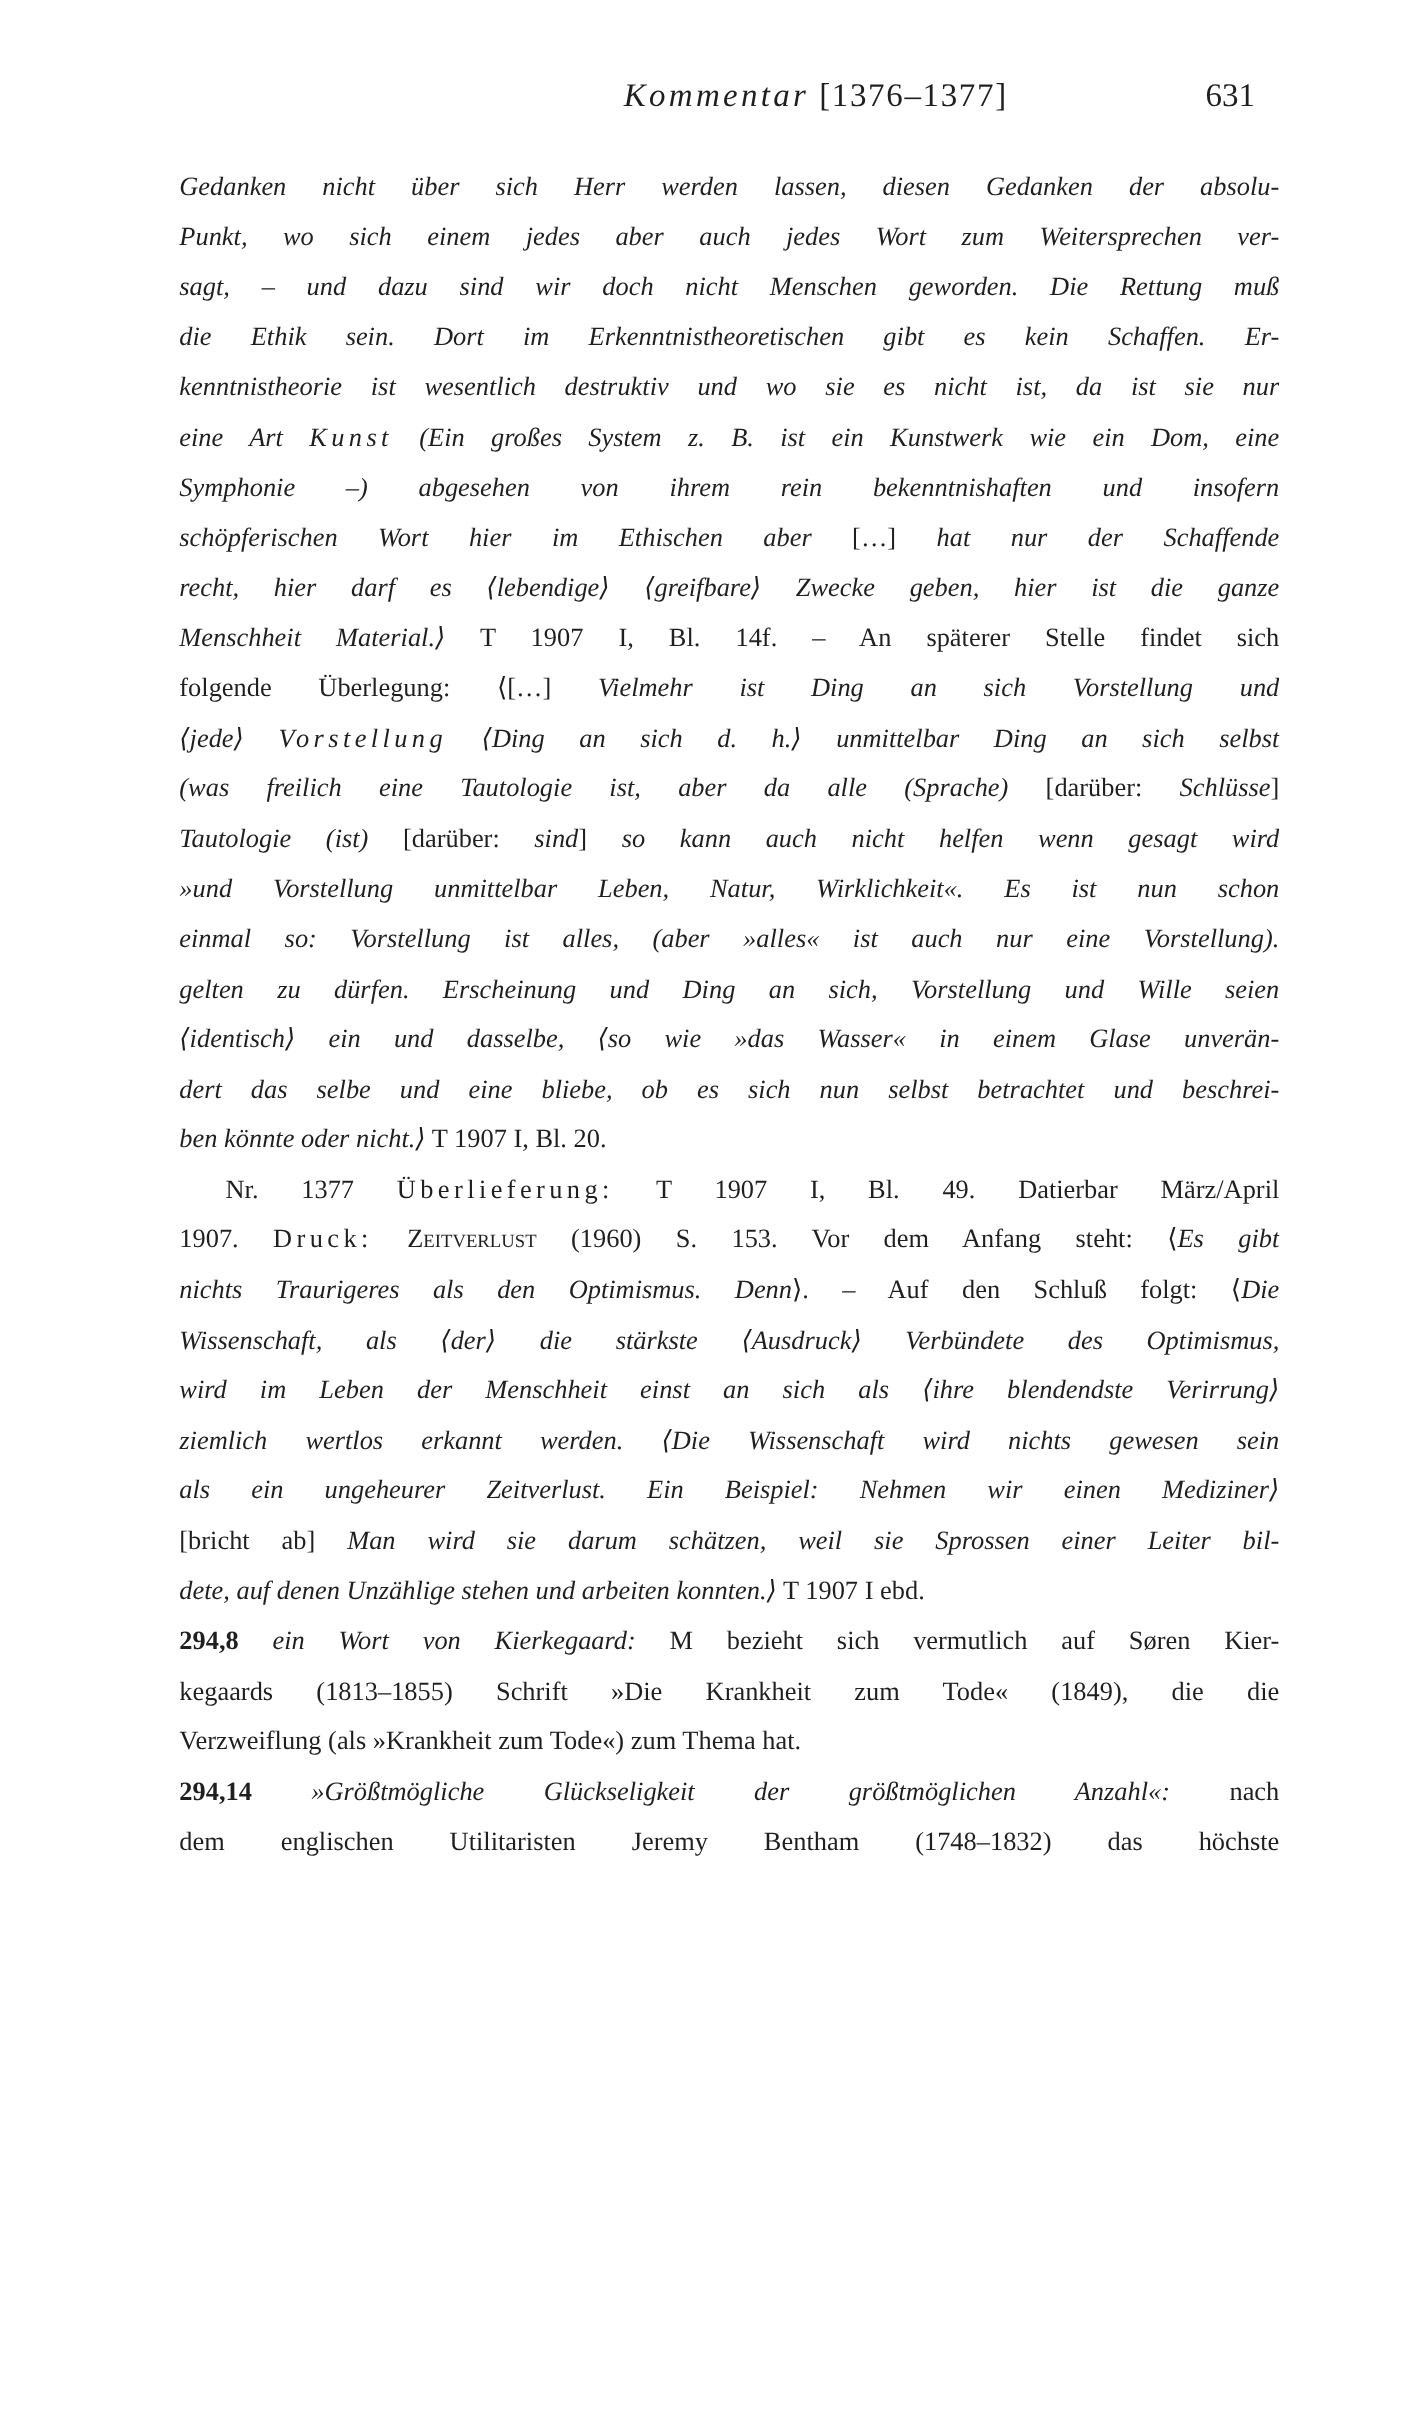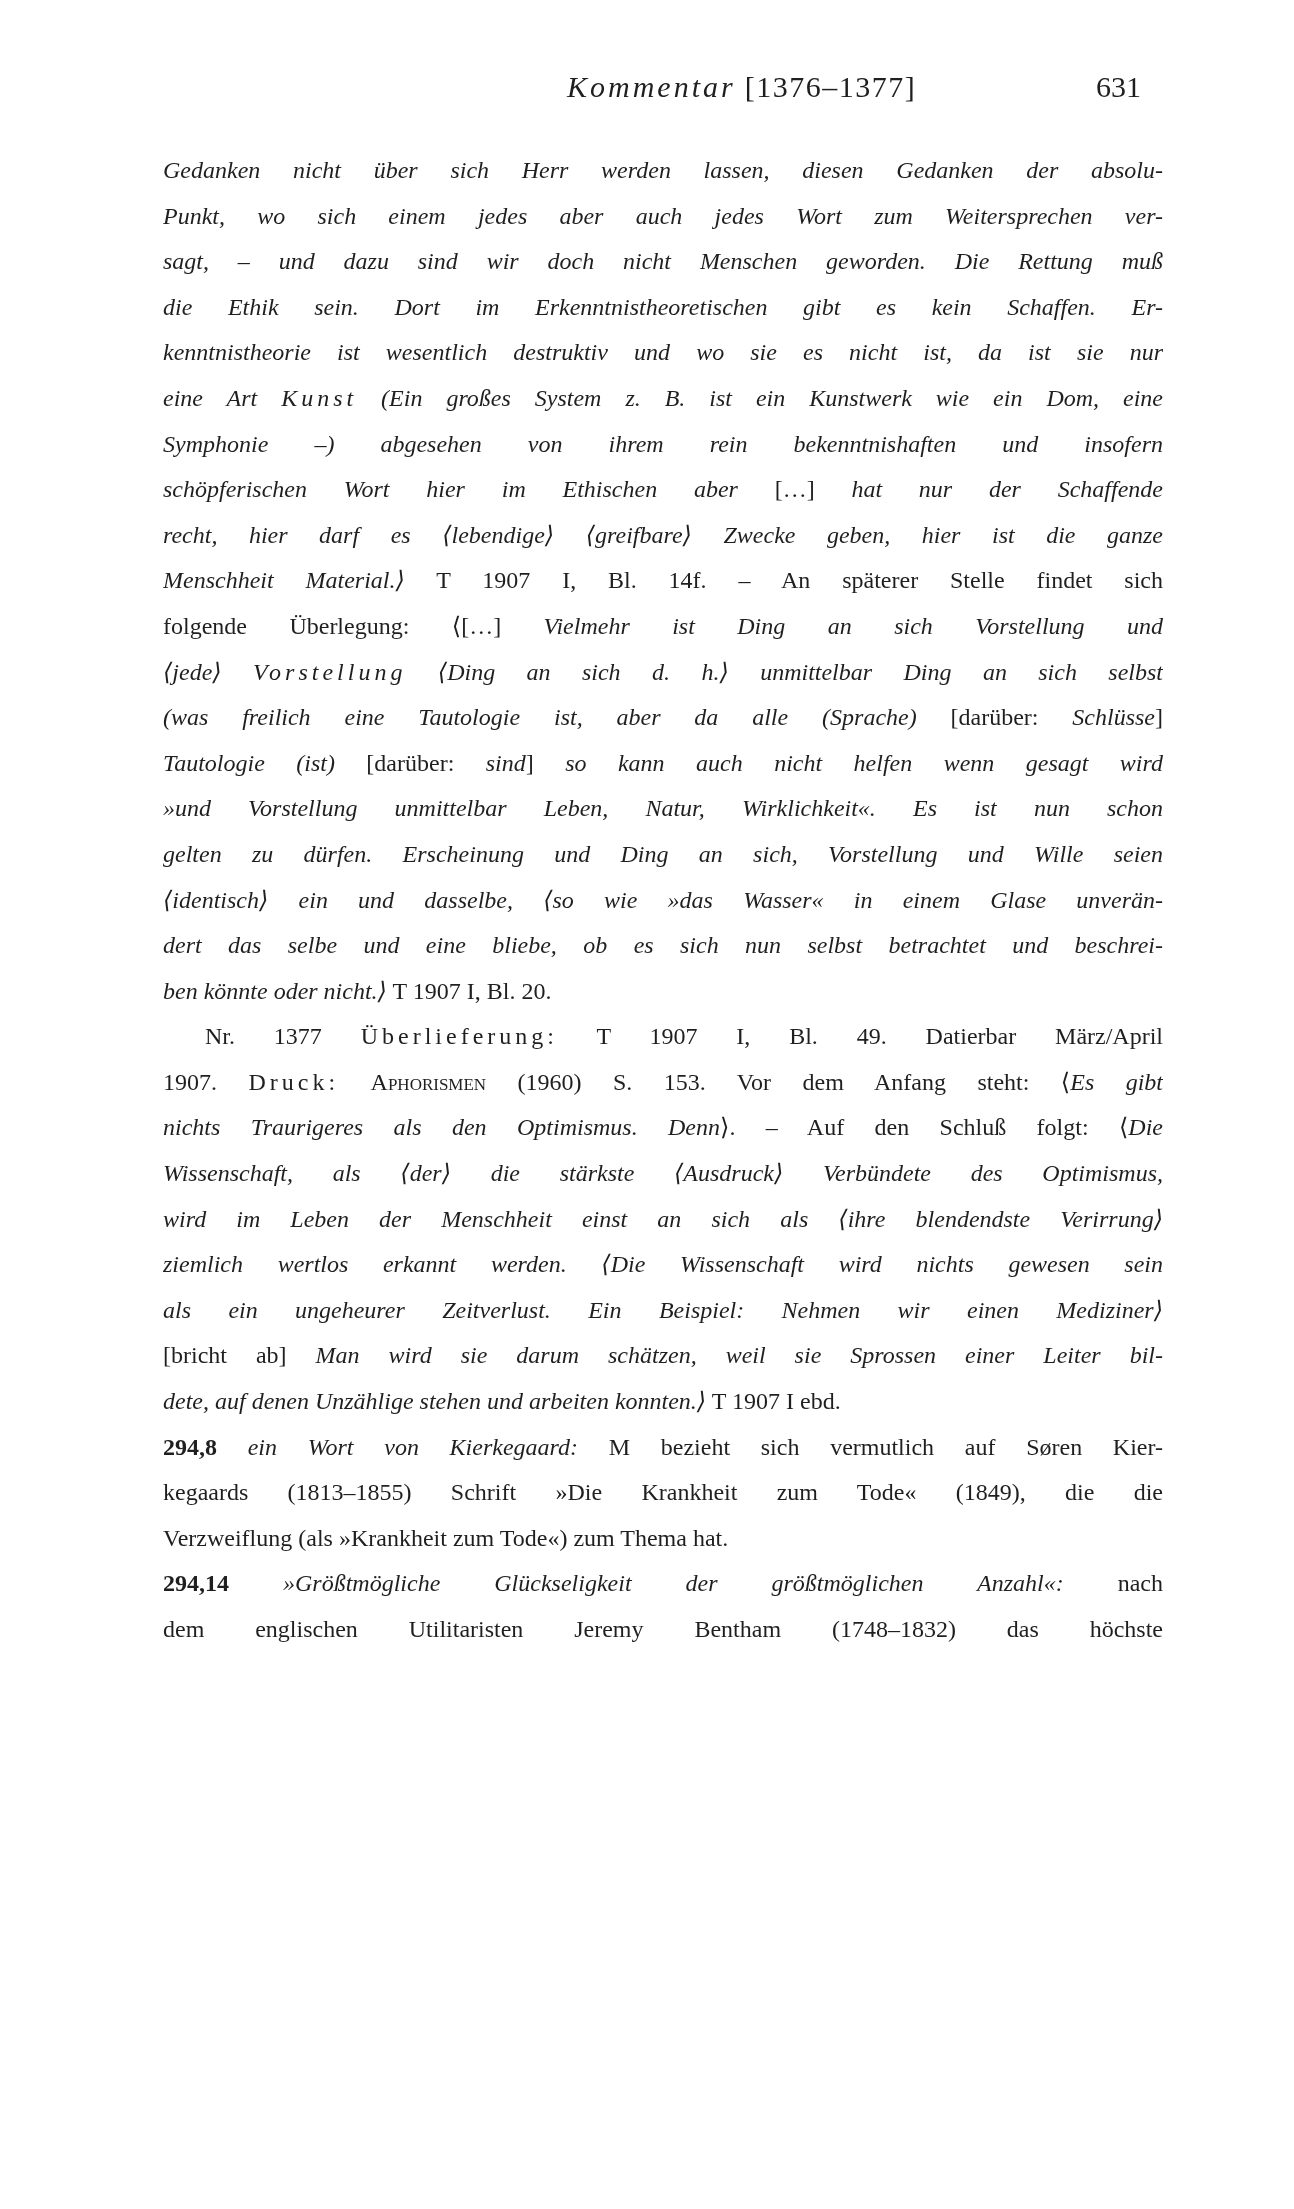--- a/index.html
+++ b/index.html
@@ -38,26 +38,27 @@
       <div class="line"><span class="it">eine Art </span><span class="it sp">Kunst</span><span class="it"> (Ein großes System z. B. ist ein Kunstwerk wie ein Dom, eine</span></div>
       <div class="line"><span class="it">Symphonie –) abgesehen von ihrem rein bekenntnishaften und insofern</span></div>
       <div class="line"><span class="it">schöpferischen Wort hier im Ethischen aber </span><span class="">[…]</span><span class="it"> hat nur der Schaffende</span></div>
       <div class="line"><span class="it">recht, hier darf es ⟨lebendige⟩ ⟨greifbare⟩ Zwecke geben, hier ist die ganze</span></div>
       <div class="line"><span class="it">Menschheit Material.⟩</span><span class=""> T 1907 I, Bl. 14f. – An späterer Stelle findet sich</span></div>
       <div class="line"><span class="">folgende Überlegung: ⟨[…] </span><span class="it">Vielmehr ist Ding an sich Vorstellung und</span></div>
       <div class="line"><span class="it">⟨jede⟩ </span><span class="it sp">Vorstellung</span><span class="it"> ⟨Ding an sich d. h.⟩ unmittelbar Ding an sich selbst</span></div>
       <div class="line"><span class="it">(was freilich eine Tautologie ist, aber da alle (Sprache) </span><span class="">[darüber: </span><span class="it">Schlüsse</span><span class="">]</span></div>
       <div class="line"><span class="it">Tautologie (ist) </span><span class="">[darüber: </span><span class="it">sind</span><span class="">]</span><span class="it"> so kann auch nicht helfen wenn gesagt wird</span></div>
       <div class="line"><span class="it">»und Vorstellung unmittelbar Leben, Natur, Wirklichkeit«. Es ist nun schon</span></div>
+      <div class="line"><span class="it">einmal so: Vorstellung ist alles, (aber »alles« ist auch nur eine Vorstellung).</span></div>
       <div class="line"><span class="it">gelten zu dürfen. Erscheinung und Ding an sich, Vorstellung und Wille seien</span></div>
       <div class="line"><span class="it">⟨identisch⟩ ein und dasselbe, ⟨so wie »das Wasser« in einem Glase unverän-</span></div>
       <div class="line"><span class="it">dert das selbe und eine bliebe, ob es sich nun selbst betrachtet und beschrei-</span></div>
       <div class="line last"><span class="it">ben könnte oder nicht.⟩</span><span class=""> T 1907 I, Bl. 20.</span></div>
       <div class="line indent"><span class="">Nr. 1377 </span><span class="sp">Überlieferung:</span><span class=""> T 1907 I, Bl. 49. Datierbar März/April</span></div>
-      <div class="line"><span class="">1907. </span><span class="sp">Druck:</span><span class=""> </span><span class="sc">Aphorismen</span><span class=""> (1960) S. 153. Vor dem Anfang steht: ⟨</span><span class="it">Es gibt</span></div>
+      <div class="line"><span class="">1907. </span><span class="sp">Druck:</span><span class=""> </span><span class="sc">Zeitverlust</span><span class=""> (1960) S. 153. Vor dem Anfang steht: ⟨</span><span class="it">Es gibt</span></div>
       <div class="line"><span class="it">nichts Traurigeres als den Optimismus. Denn</span><span class="">⟩. – Auf den Schluß folgt: ⟨</span><span class="it">Die</span></div>
       <div class="line"><span class="it">Wissenschaft, als ⟨der⟩ die stärkste ⟨Ausdruck⟩ Verbündete des Optimismus,</span></div>
       <div class="line"><span class="it">wird im Leben der Menschheit einst an sich als ⟨ihre blendendste Verirrung⟩</span></div>
       <div class="line"><span class="it">ziemlich wertlos erkannt werden. ⟨Die Wissenschaft wird nichts gewesen sein</span></div>
       <div class="line"><span class="it">als ein ungeheurer Zeitverlust. Ein Beispiel: Nehmen wir einen Mediziner⟩</span></div>
       <div class="line"><span class="">[bricht ab] </span><span class="it">Man wird sie darum schätzen, weil sie Sprossen einer Leiter bil-</span></div>
       <div class="line last"><span class="it">dete, auf denen Unzählige stehen und arbeiten konnten.⟩</span><span class=""> T 1907 I ebd.</span></div>
       <div class="line"><span class="bold">294,8 </span><span class="it">ein Wort von Kierkegaard:</span><span class=""> M bezieht sich vermutlich auf Søren Kier-</span></div>
       <div class="line"><span class="">kegaards (1813–1855) Schrift »Die Krankheit zum Tode« (1849), die die</span></div>
       <div class="line last"><span class="">Verzweiflung (als »Krankheit zum Tode«) zum Thema hat.</span></div>

